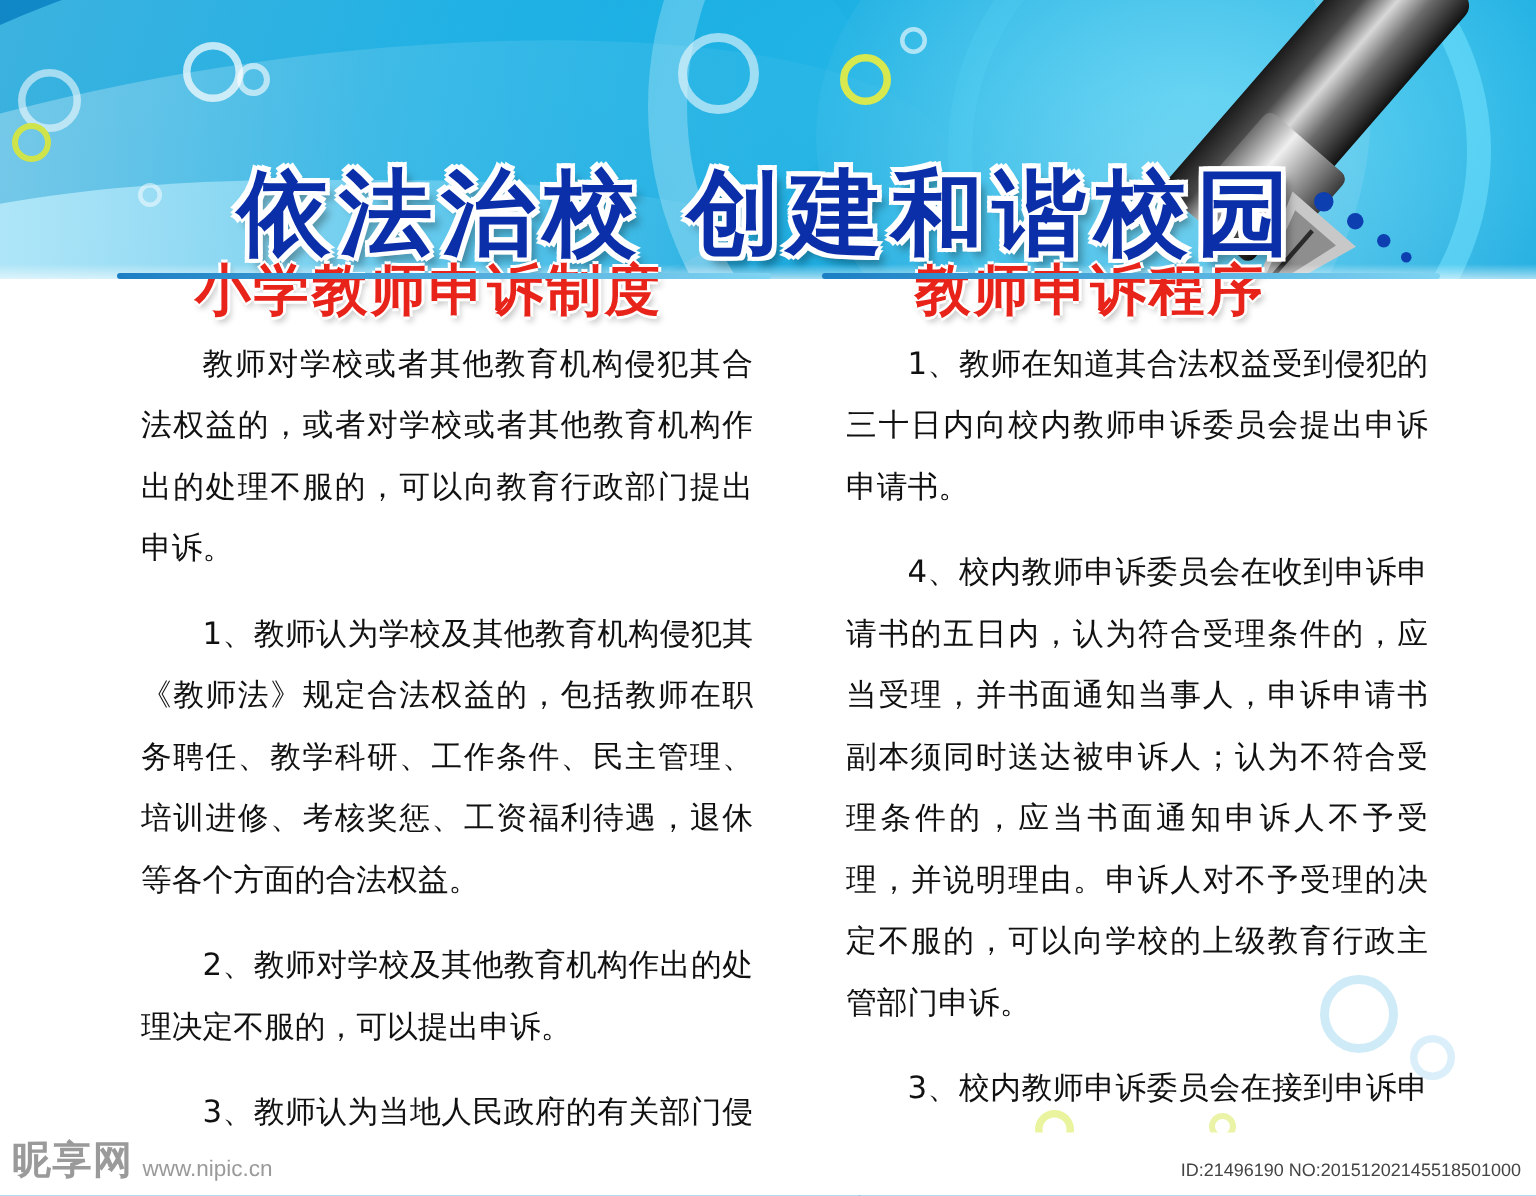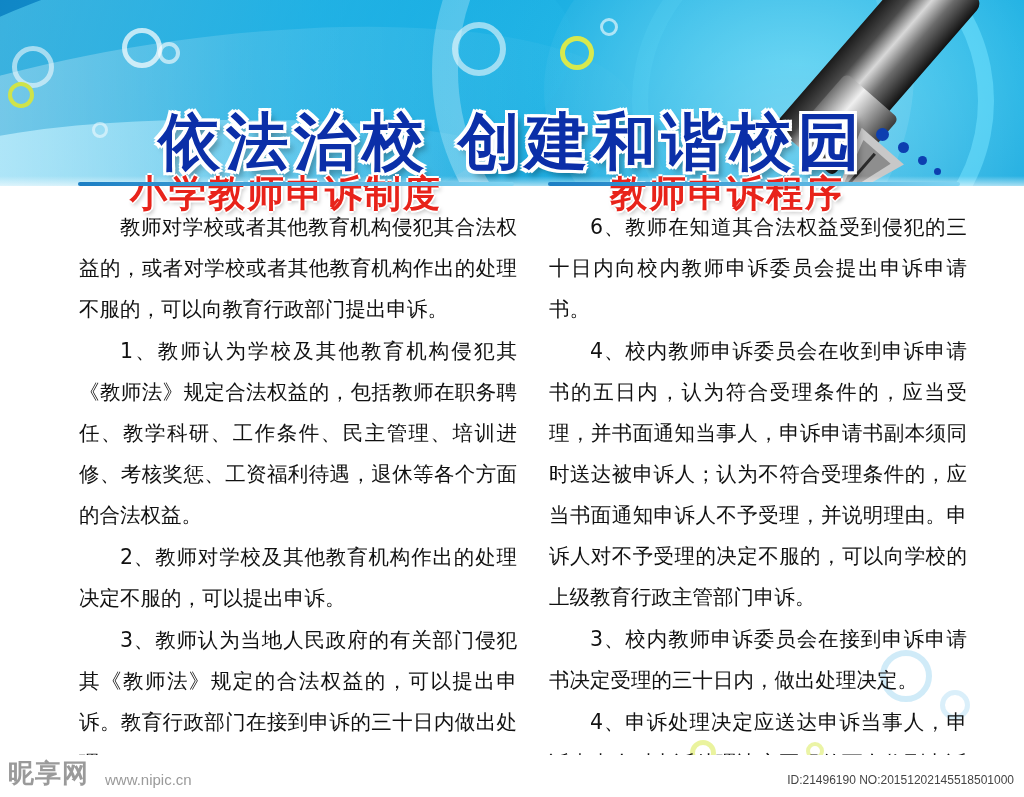--- a/index.html
+++ b/index.html
@@ -225,21 +225,21 @@
     position: absolute;
     top: 206px;
     font-family: "DejaVu Sans", "Liberation Sans", sans-serif;
     font-size: 20.5px;
     line-height: 41px;
     color: #111111;
     text-align: justify;
     text-justify: inter-ideograph;
   }
   .col p {
-    margin: 1px;
+    margin: 16px;
     text-indent: 2em;
   }
   .col-left {
     left: 78px;
     width: 440px;
   }
   .col-right {
     left: 548px;
     width: 420px;
   }
@@ -251,21 +251,21 @@
     width: 1024px;
     height: 42px;
     background: #ffffff;
   }
   .logo {
     position: absolute;
     left: 8px;
     bottom: 6px;
     display: flex;
     align-items: flex-end;
-    gap: 16px;
+    gap: 6px;
   }
   .logo-mark {
     font-family: "DejaVu Sans", "Liberation Sans", sans-serif;
     font-size: 26px;
     font-weight: bold;
     color: #9a9a9a;
     letter-spacing: 1px;
   }
   .logo-url {
     font-family: Liberation Sans, sans-serif;
@@ -335,21 +335,21 @@
 
   <div class="col col-left">
     <p>教师对学校或者其他教育机构侵犯其合法权益的，或者对学校或者其他教育机构作出的处理不服的，可以向教育行政部门提出申诉。</p>
     <p>1、教师认为学校及其他教育机构侵犯其《教师法》规定合法权益的，包括教师在职务聘任、教学科研、工作条件、民主管理、培训进修、考核奖惩、工资福利待遇，退休等各个方面的合法权益。</p>
     <p>2、教师对学校及其他教育机构作出的处理决定不服的，可以提出申诉。</p>
     <p>3、教师认为当地人民政府的有关部门侵犯其《教师法》规定的合法权益的，可以提出申诉。教育行政部门在接到申诉的三十日内做出处理。</p>
 
   </div>
 
   <div class="col col-right">
-    <p>6、教师在知道其合法权益受到侵犯的三十日内向校内教师申诉委员会提出申诉申请书。</p>
+    <p>1、教师在知道其合法权益受到侵犯的三十日内向校内教师申诉委员会提出申诉申请书。</p>
     <p>4、校内教师申诉委员会在收到申诉申请书的五日内，认为符合受理条件的，应当受理，并书面通知当事人，申诉申请书副本须同时送达被申诉人；认为不符合受理条件的，应当书面通知申诉人不予受理，并说明理由。申诉人对不予受理的决定不服的，可以向学校的上级教育行政主管部门申诉。</p>
     <p>3、校内教师申诉委员会在接到申诉申请书决定受理的三十日内，做出处理决定。</p>
     <p>4、申诉处理决定应送达申诉当事人，申诉当事人对申诉处理决定不服的可在收到申诉处理决定书后，以书面形式向学校的上级教育主管部门申诉。</p>
   </div>
 
   <div class="footer-bar"></div>
   <div class="logo">
     <span class="logo-mark">昵享网</span>
     <span class="logo-url">www.nipic.cn</span>
   </div>

